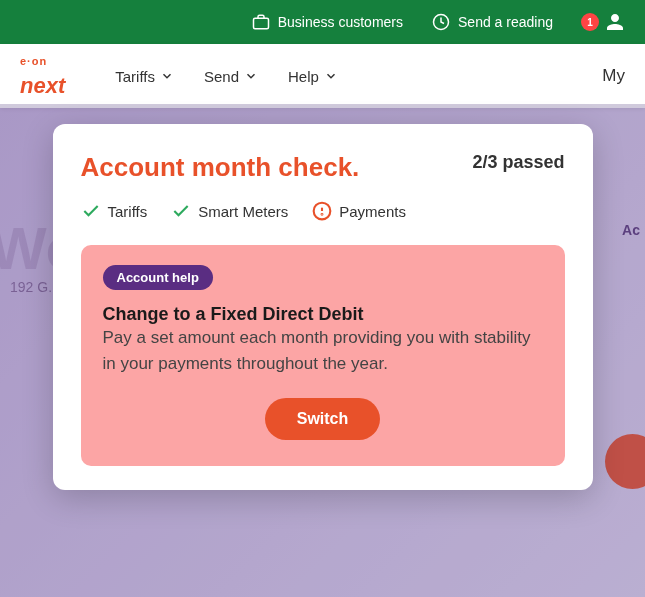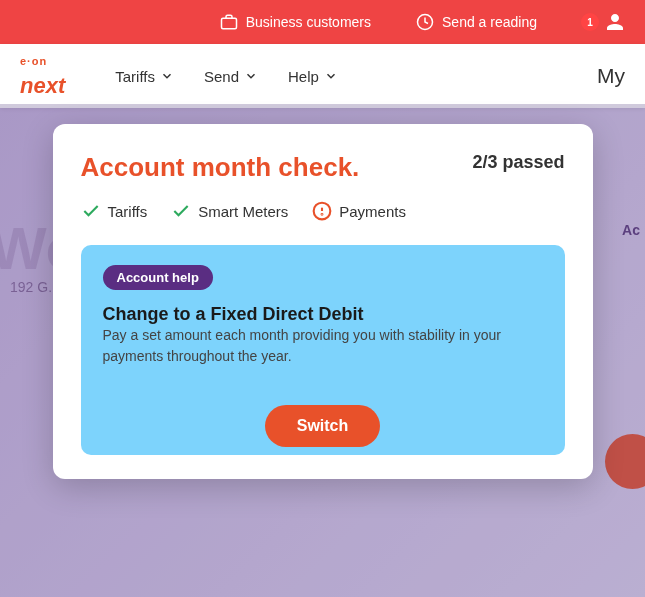--- a/index.html
+++ b/index.html
@@ -7,27 +7,27 @@
       font-family: -apple-system, BlinkMacSystemFont, 'Segoe UI', Arial, sans-serif;
       width: 645px;
       height: 597px;
       overflow: hidden;
       position: relative;
       background: #e8e0f0;
     }
 
     
     .top-bar {
-      background: #ef4444;
+      background: #15803d;
       height: 44px;
       display: flex;
       align-items: center;
       justify-content: flex-end;
       padding: 0 20px;
-      gap: 44px;
+      gap: 28px;
     }
     .top-bar-item {
       display: flex;
       align-items: center;
       gap: 7px;
       color: white;
       font-size: 14px;
       cursor: pointer;
     }
     .top-bar-icon {
@@ -94,21 +94,21 @@
       color: #333;
       cursor: pointer;
       font-weight: 500;
     }
     .nav-item svg {
       width: 14px;
       height: 14px;
     }
     .nav-my {
       margin-left: auto;
-      font-size: 21px;
+      font-size: 17px;
       color: #333;
       font-weight: 500;
       cursor: pointer;
     }
 
     
     .page-bg {
       position: absolute;
       top: 104px;
       left: 0;
@@ -226,23 +226,23 @@
     }
 
     .check-warning {
       width: 20px;
       height: 20px;
       color: #e8512a;
     }
 
     
     .inner-card {
-      background: #7dd3fc;
+      background: #fca5a5;
       border-radius: 10px;
-      padding: 20px 22px 8px;
+      padding: 20px 22px 26px;
     }
 
     .account-help-badge {
       background: #5a2d82;
       color: white;
       border-radius: 20px;
       padding: 5px 14px;
       font-size: 13px;
       font-weight: 600;
       display: inline-block;
@@ -250,24 +250,24 @@
     }
 
     .inner-card-title {
       font-size: 18px;
       font-weight: 800;
       color: #1a1a1a;
       margin-bottom: 0;
     }
 
     .inner-card-desc {
-      font-size: 14px;
+      font-size: 17px;
       color: #444;
       line-height: 1.5;
-      margin-bottom: 38px;
+      margin-bottom: 22px;
     }
 
     .switch-btn {
       background: #e8512a;
       color: white;
       border: none;
       border-radius: 25px;
       padding: 12px 32px;
       font-size: 16px;
       font-weight: 700;

